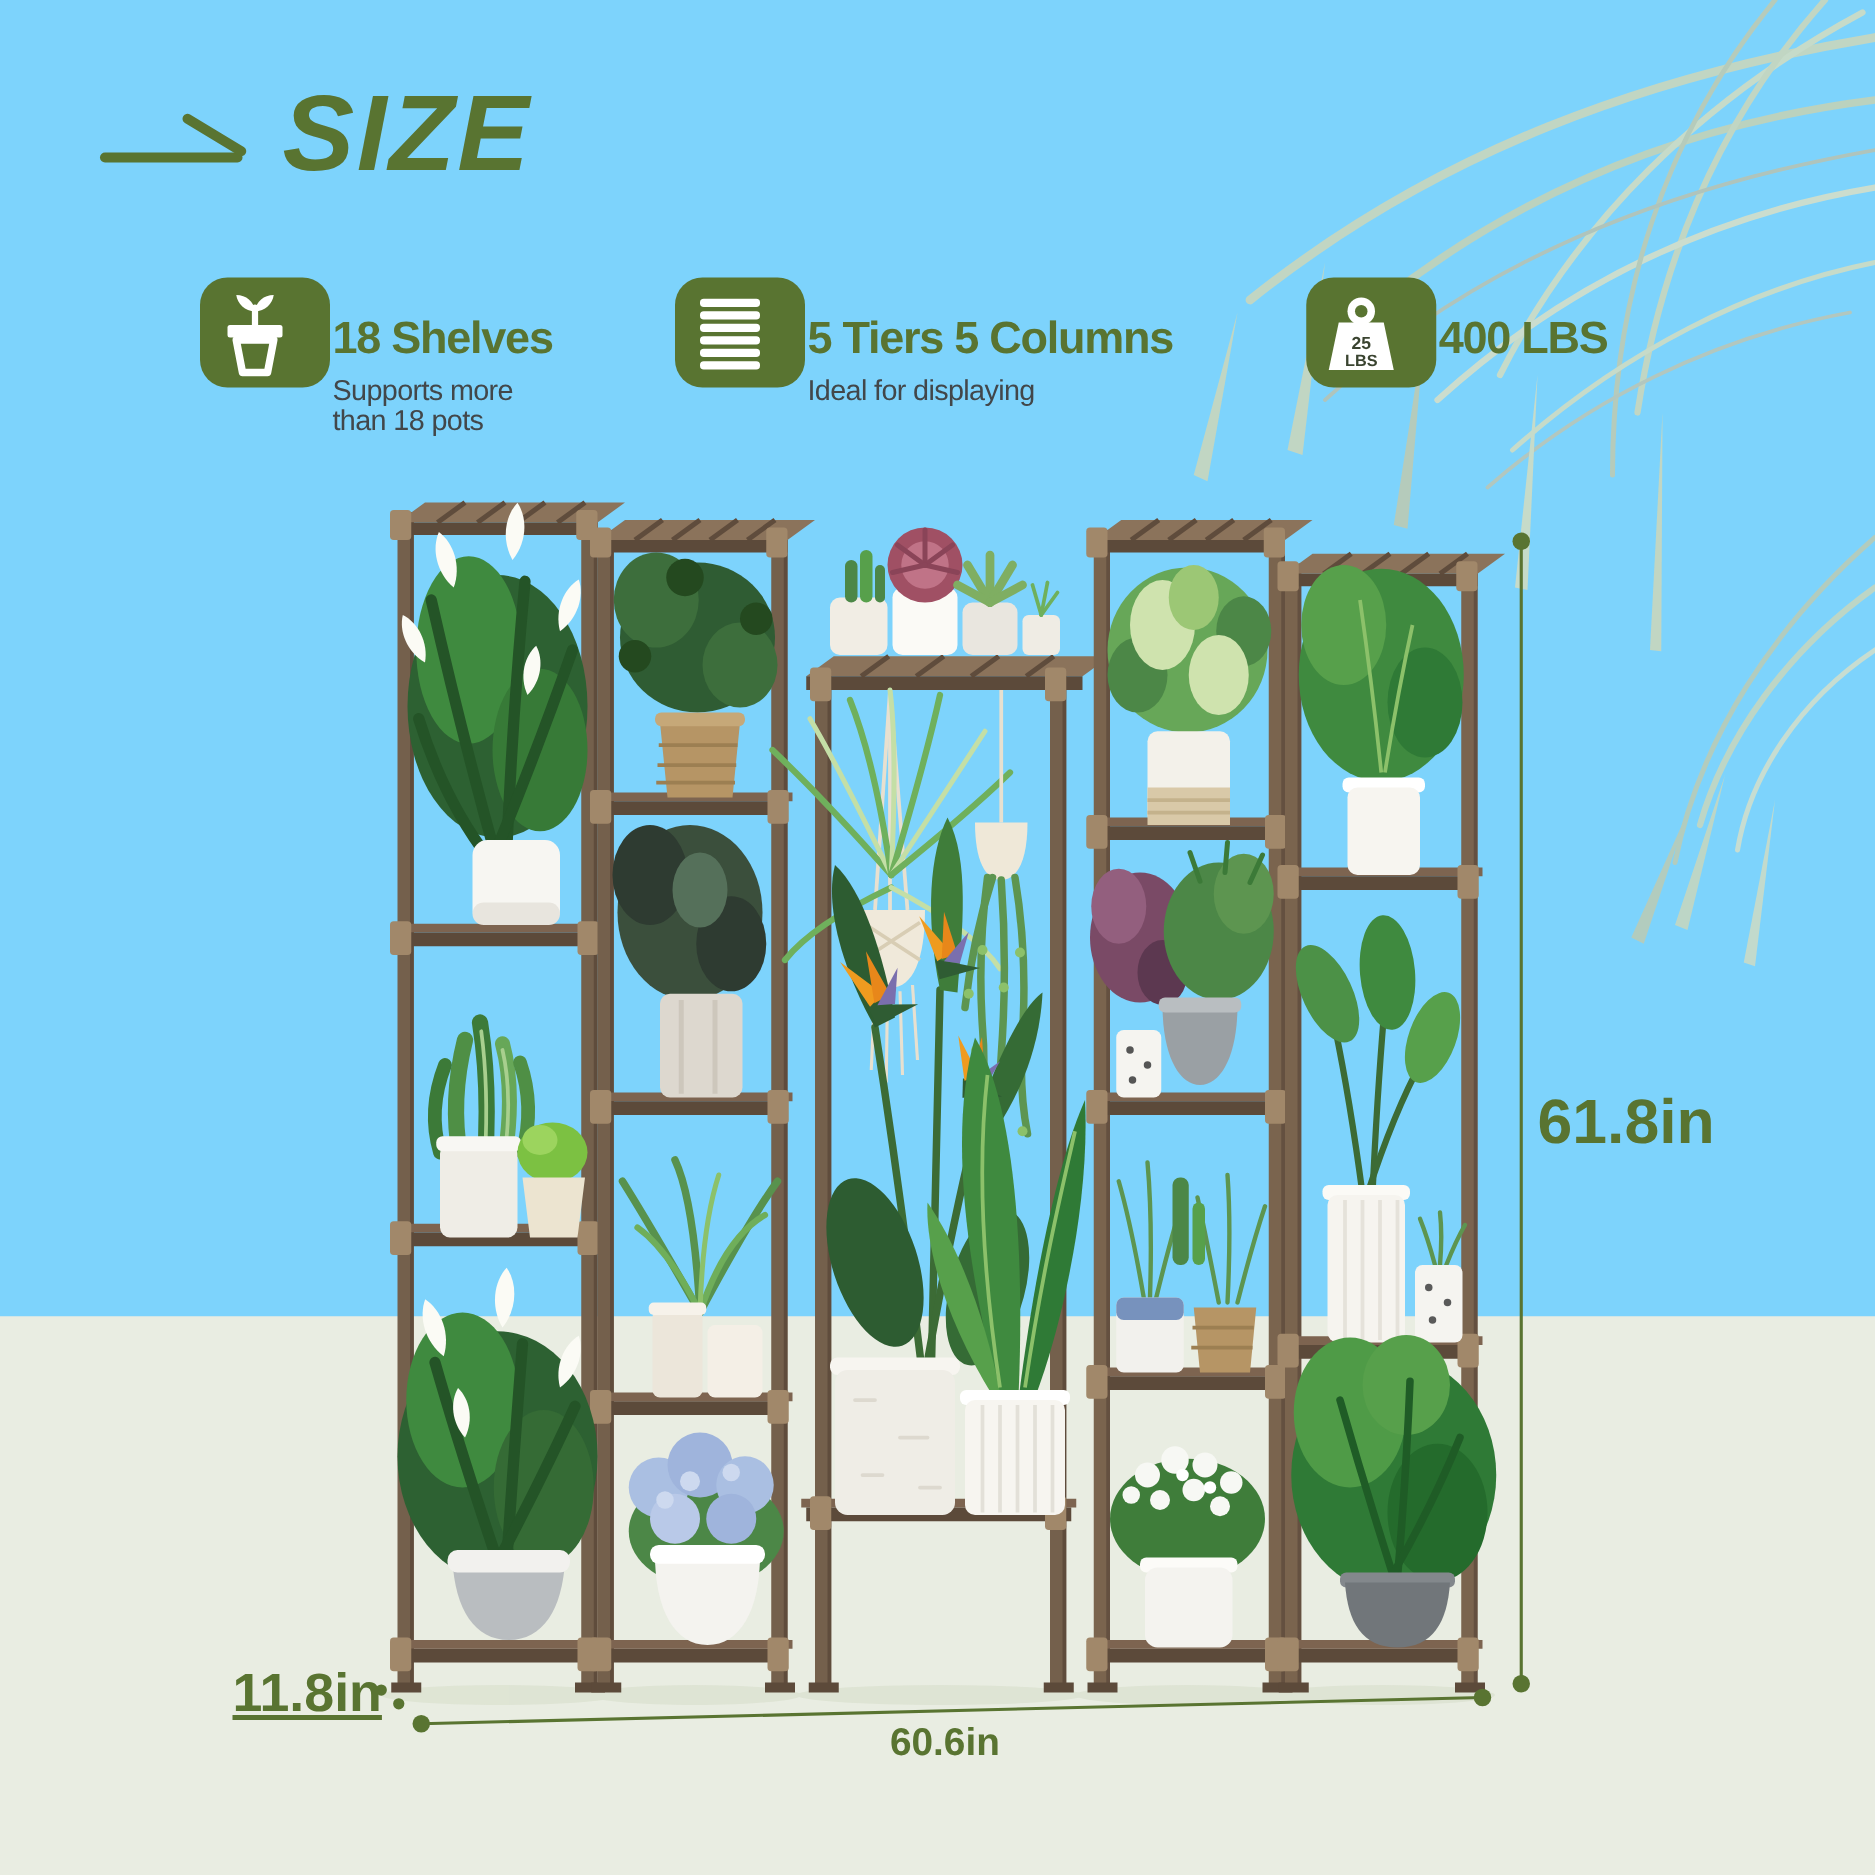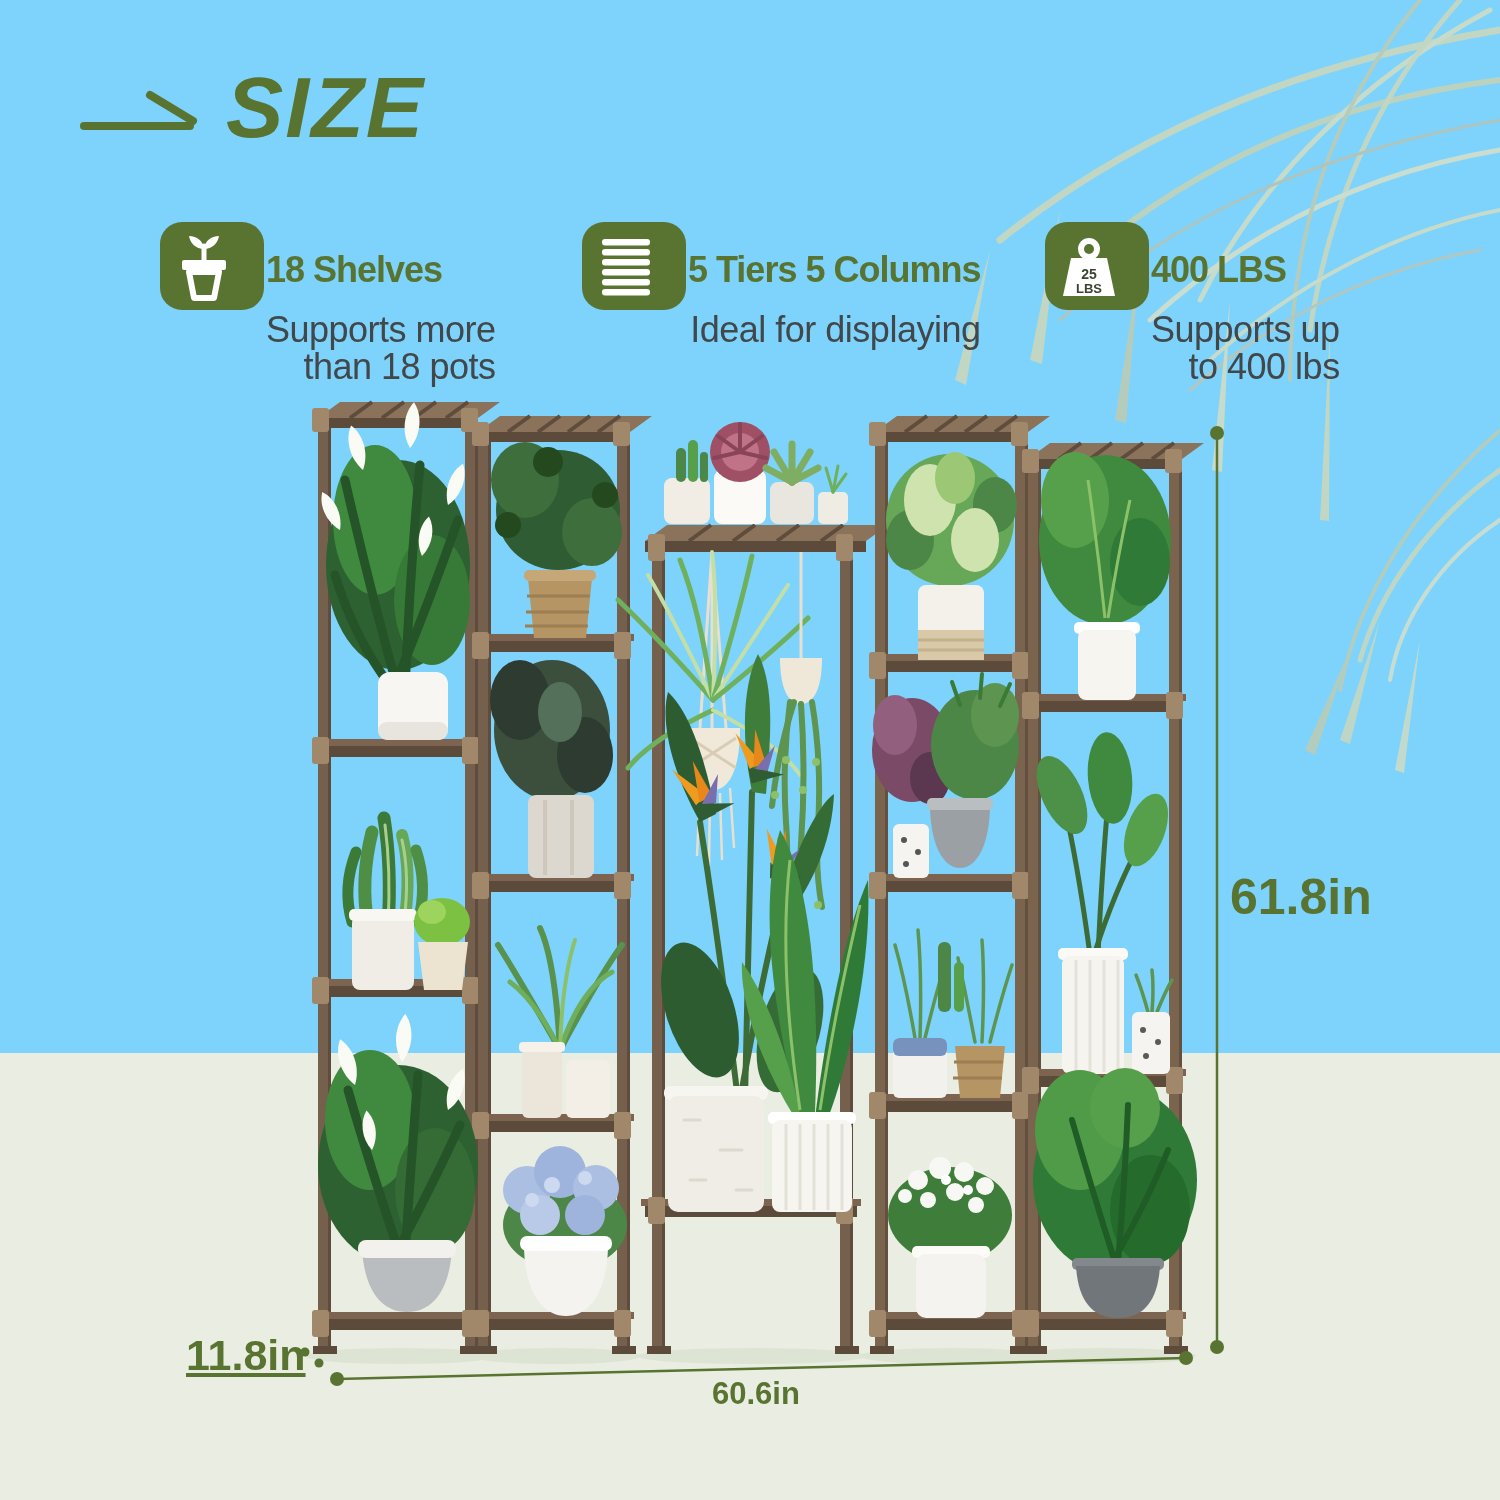--- a/index.html
+++ b/index.html
@@ -23,22 +23,22 @@
     position:absolute;left:0;top:0;width:104px;height:88px;border-radius:22px;
     background:var(--accent);
   }
   .feature .tile svg{position:absolute;left:0;top:0;}
   .feature .ftext{position:absolute;left:106px;top:-6px;}
   .feature-title{
     font-size:36px;font-weight:700;color:var(--accent);
     letter-spacing:-1px;line-height:1;white-space:nowrap;margin-top:36px;
   }
   .feature-desc{
-    margin-top:23px;font-size:36px;color:var(--text-gray);
-    line-height:1.03;letter-spacing:-0.5px;white-space:nowrap;text-align:right;
+    margin-top:13px;font-size:23px;color:var(--text-gray);
+    line-height:1.03;letter-spacing:-0.5px;white-space:nowrap;
   }
   .dim-label{
     position:absolute;color:var(--accent);font-weight:700;line-height:1;
     white-space:nowrap;
   }
   #dim-height{left:1230px;top:872px;font-size:50px;}
   #dim-depth{left:186px;top:1334px;font-size:43px;text-decoration:underline;}
   #dim-width{left:712px;top:1378px;font-size:31px;}
 </style>
 </head>
@@ -632,21 +632,21 @@
     </div>
     <div class="ftext">
       <div class="feature-title">18 Shelves</div>
       <div class="feature-desc">
         <div>Supports more</div>
         <div>than 18 pots</div>
       </div>
     </div>
   </div>
 
-  <div class="feature" style="left:582px;">
+  <div class="feature" style="left:540px;">
     <div class="tile">
       <svg width="88" height="88" viewBox="0 0 88 88">
         <rect x="20" y="17" width="48" height="6.5" rx="3" fill="#ffffff"></rect>
         <rect x="20" y="27" width="48" height="6.5" rx="3" fill="#ffffff"></rect>
         <rect x="20" y="37" width="48" height="6.5" rx="3" fill="#ffffff"></rect>
         <rect x="20" y="47" width="48" height="6.5" rx="3" fill="#ffffff"></rect>
         <rect x="20" y="57" width="48" height="6.5" rx="3" fill="#ffffff"></rect>
         <rect x="20" y="67" width="48" height="6.5" rx="3" fill="#ffffff"></rect>
       </svg>
     </div>
@@ -663,24 +663,20 @@
       <svg width="88" height="88" viewBox="0 0 88 88">
         <circle cx="44" cy="27" r="11" fill="#ffffff"></circle>
         <circle cx="44" cy="27" r="5" fill="#597431"></circle>
         <path d="M26,36 H62 L70,74 H18 Z" fill="#ffffff"></path>
         <text x="44" y="57" text-anchor="middle" font-family="Liberation Sans, sans-serif" font-size="14" font-weight="700" fill="#3a4430">25</text>
         <text x="44" y="71" text-anchor="middle" font-family="Liberation Sans, sans-serif" font-size="13" font-weight="700" fill="#3a4430">LBS</text>
       </svg>
     </div>
     <div class="ftext">
       <div class="feature-title">400 LBS</div>
-      <div class="feature-desc">
-        <div>Supports up</div>
-        <div>to 400 lbs</div>
-      </div>
     </div>
   </div>
 
   <div class="dim-label" id="dim-height">61.8in</div>
   <div class="dim-label" id="dim-depth">11.8in</div>
   <div class="dim-label" id="dim-width">60.6in</div>
 
 </div>
 
 </body></html>

